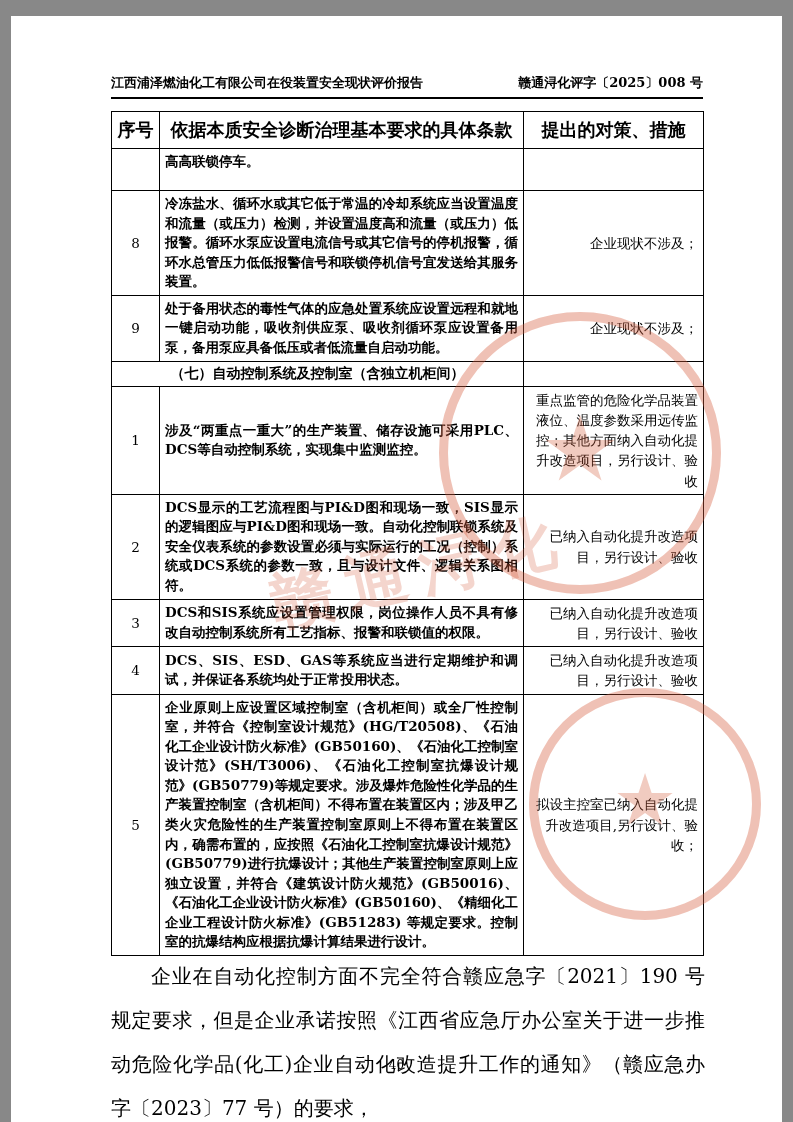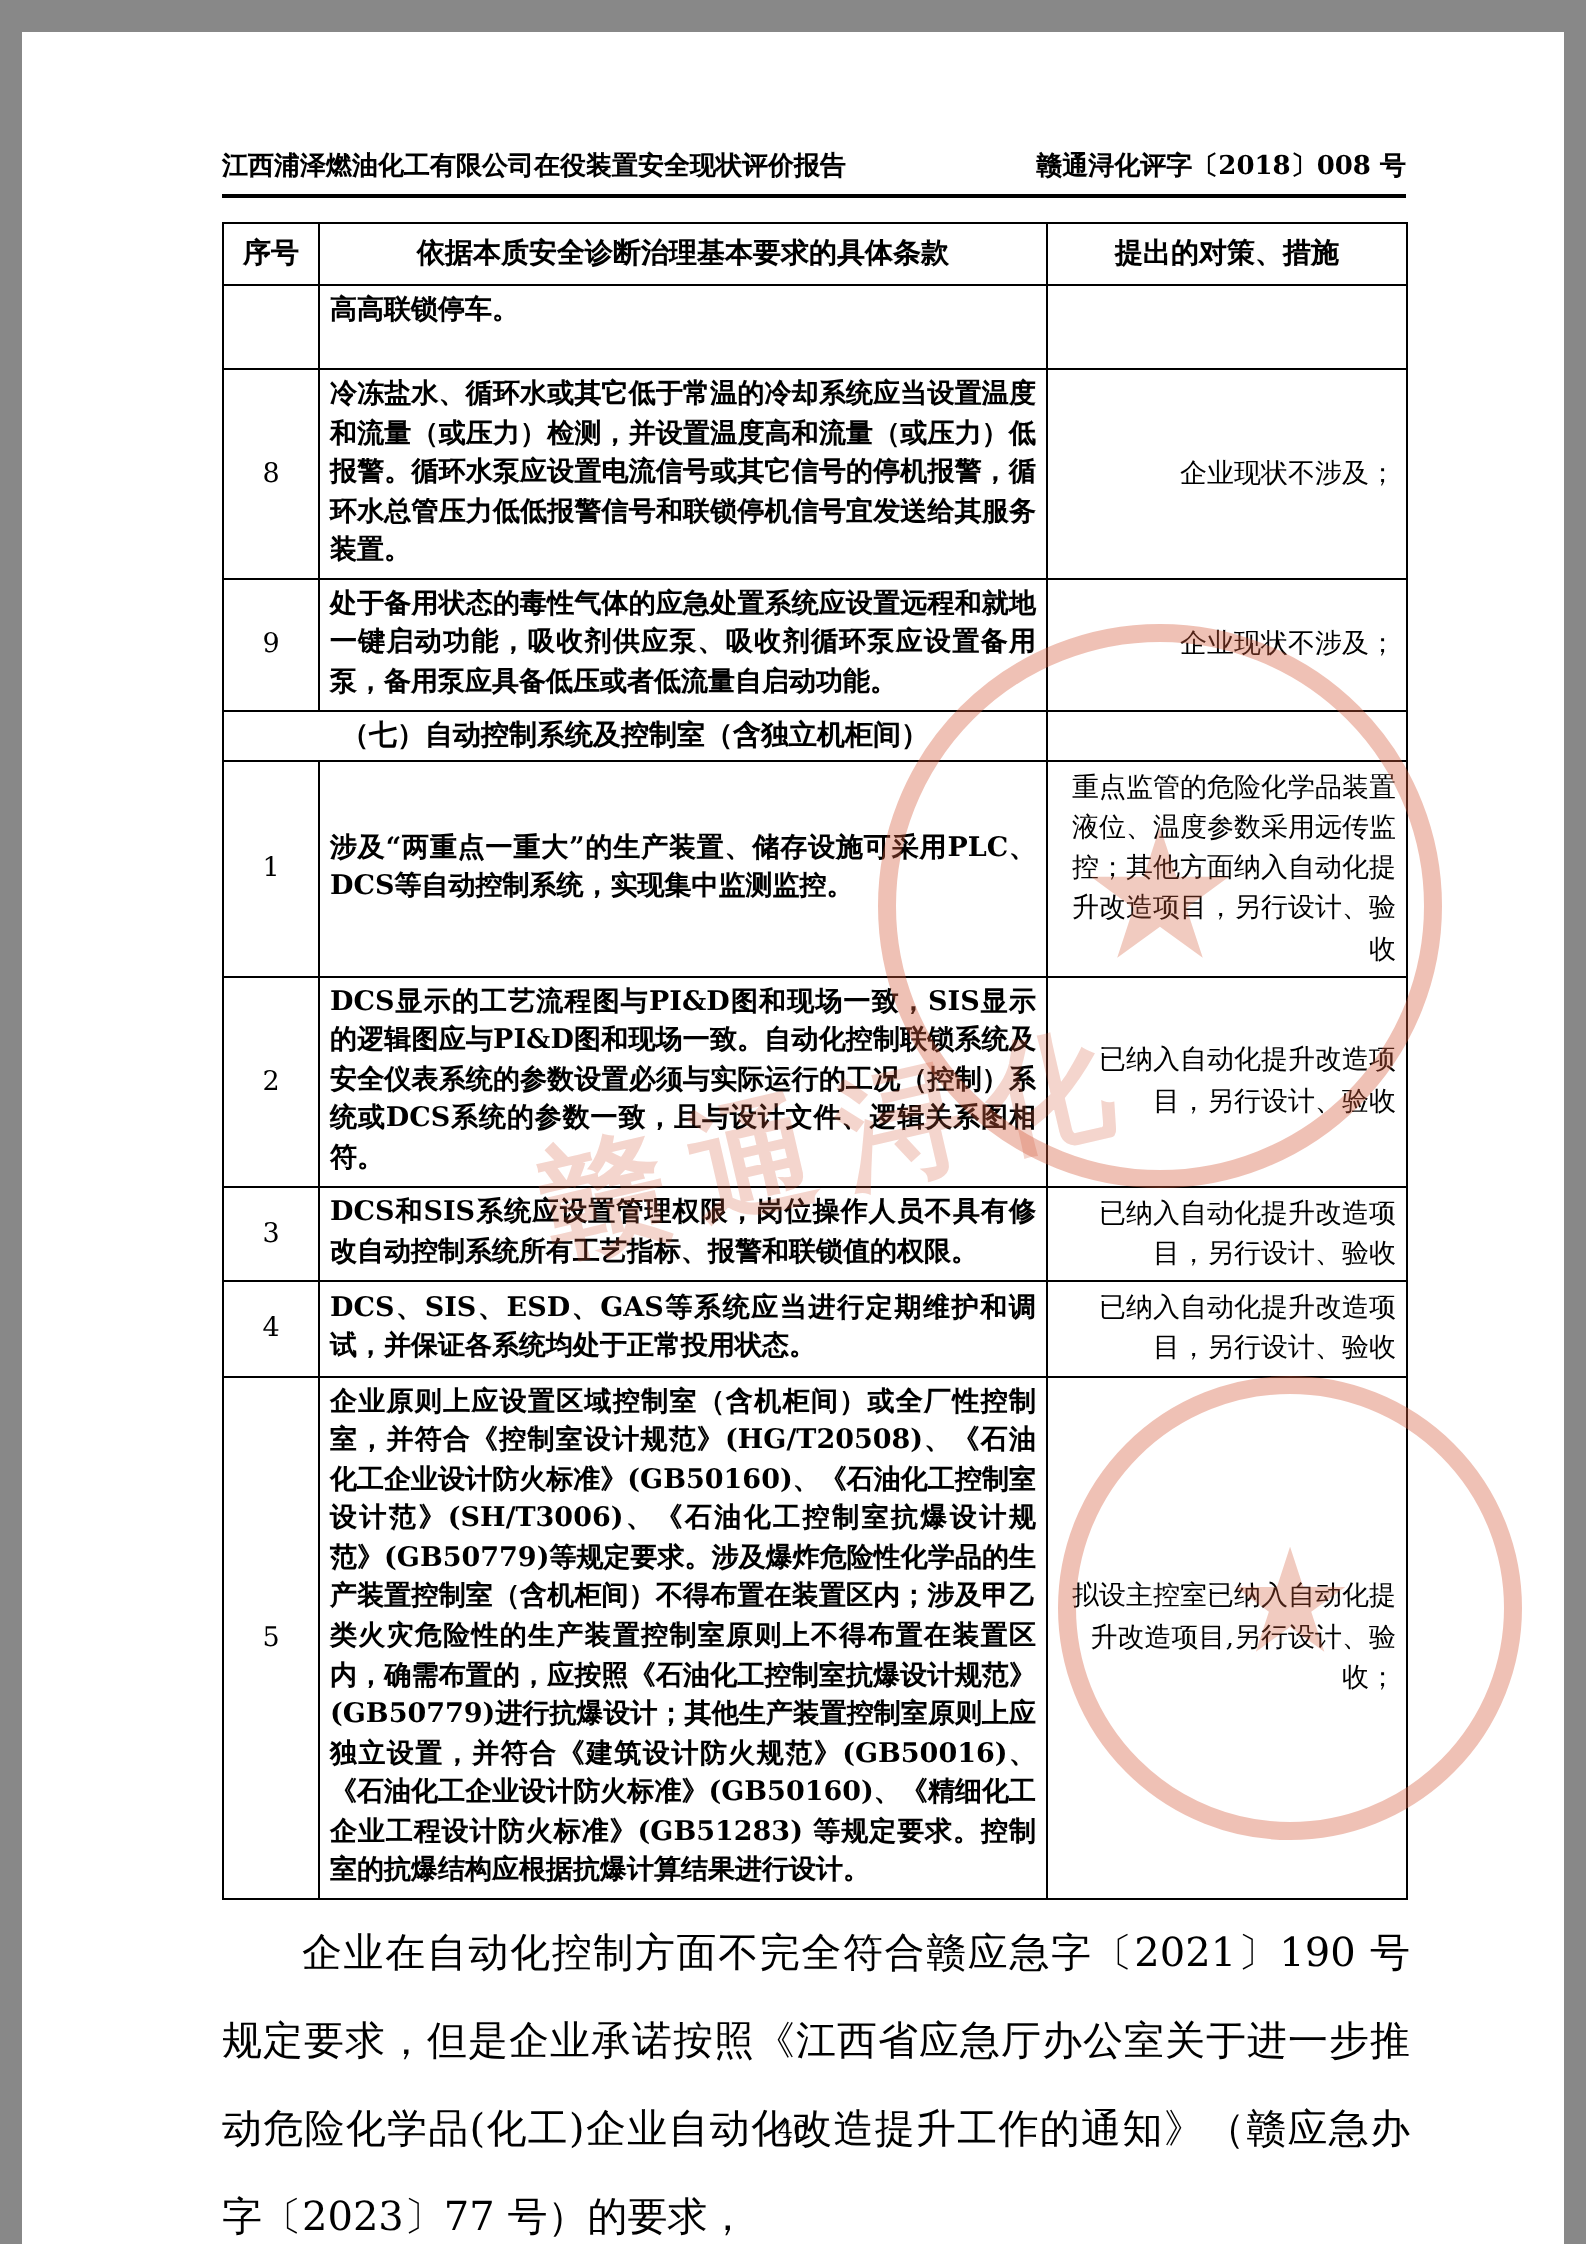--- a/index.html
+++ b/index.html
@@ -14,21 +14,21 @@
     display:flex; justify-content:space-between; align-items:flex-end;
     border-bottom:2px solid #000; padding-bottom:5px;
     font-weight:bold; font-size:13px; z-index:2;
   }
   .main-table {
     position:absolute; top:95px; left:100px; width:592px;
     border-collapse:collapse; font-size:13.5px; z-index:2;
     table-layout:fixed;
   }
   .main-table td, .main-table th { border:1px solid #000; padding:3px 5px; vertical-align:middle; }
-  .main-table th { font-weight:bold; text-align:center; padding:6px 4px; font-size:14px; }
+  .main-table th { font-weight:bold; text-align:center; padding:6px 4px; font-size:18px; }
   .num-cell { text-align:center; }
   .clause-cell { text-align:justify; line-height:1.45;font-weight:bold; }
   .measure-cell { line-height:1.5;text-align:right; }
   .top-row td { vertical-align:top; height:42px; }
   .section-cell { text-align:center; font-weight:bold; padding:6px 4px; font-size:14px; }
   .closing-paragraph {
     position:absolute; top:938px; left:100px; width:594px;
     font-size:20px; line-height:2.2; text-indent:2em; text-align:justify; z-index:2;
   }
   .page-number {
@@ -56,21 +56,21 @@
     z-index:4; pointer-events:none; white-space:nowrap;
   }
 </style>
 </head>
 <body>
 
 <div class="page">
 
   <div class="doc-header">
     <span>江西浦泽燃油化工有限公司在役装置安全现状评价报告</span>
-    <span>赣通浔化评字〔2018〕008 号</span>
+    <span>赣通浔化评字〔2025〕008 号</span>
   </div>
 
   <table class="main-table">
     <colgroup>
       <col style="width:48px">
       <col style="width:364px">
       <col style="width:180px">
     </colgroup>
     <thead>
       <tr>

